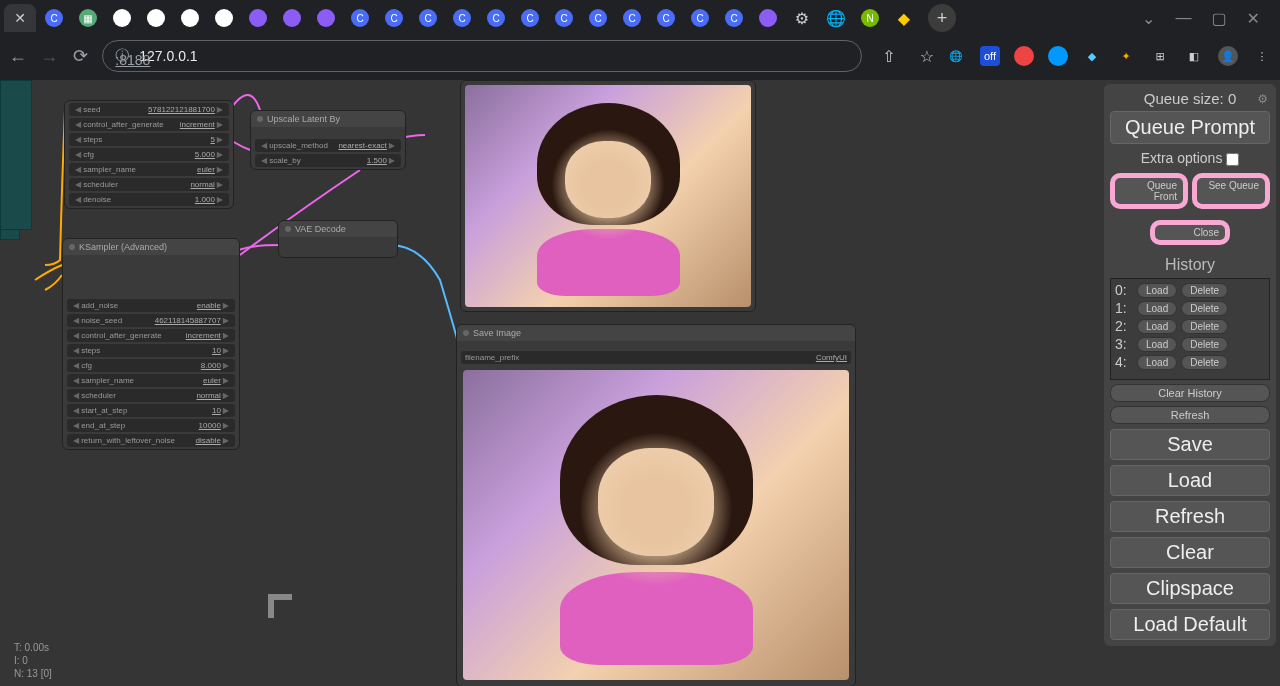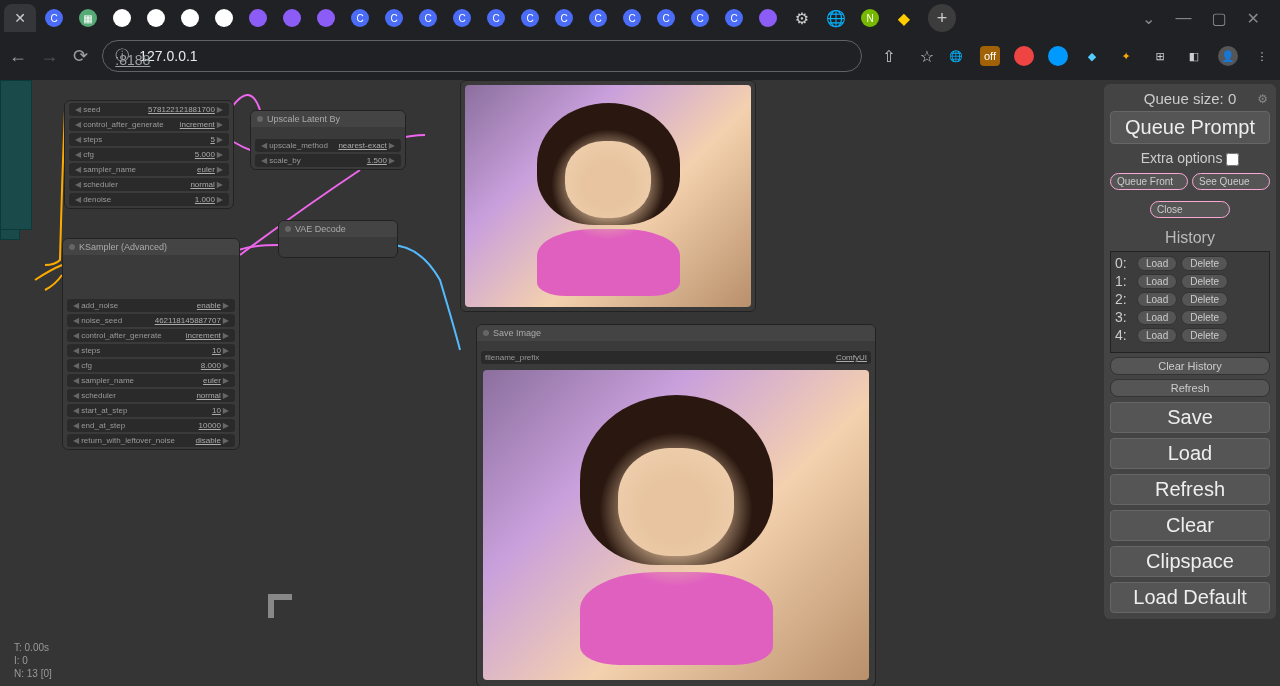--- a/index.html
+++ b/index.html
@@ -48,21 +48,21 @@
 .scarf { position: absolute; bottom: 5%; left: 25%; width: 50%; height: 30%; background: #e060c0; border-radius: 40% 40% 20% 20%; }
 
 
 .sidebar { position: absolute; top: 84px; right: 4px; width: 172px; background: #444; border-radius: 6px; padding: 6px; font-size: 13px; }
 .queue-size { text-align: center; color: #ccc; font-size: 15px; margin-bottom: 4px; position: relative; }
 .gear { position: absolute; right: 2px; top: 2px; color: #888; font-size: 12px; }
 .queue-prompt { background: #555; border: 1px solid #666; color: #eee; font-size: 20px; padding: 4px; text-align: center; border-radius: 4px; margin-bottom: 6px; cursor: pointer; }
 .extra-opts { text-align: center; font-size: 14px; margin-bottom: 7px; }
 .extra-opts input { vertical-align: middle; }
 .btn-row { display: flex; gap: 4px; margin-bottom: 4px; }
-.pill { flex: 1; background: #555; border: 1px solid #f9a8d4; border-radius: 10px; font-size: 10px; padding: 2px 6px; text-align: left; cursor: pointer; }
+.pill { flex: 1; background: #555; border: 5px solid #f9a8d4; border-radius: 10px; font-size: 10px; padding: 2px 6px; text-align: right; cursor: pointer; }
 .pill.wide { flex: none; width: 80px; margin: 11px auto; }
 .history-hdr { text-align: center; font-size: 16px; color: #bbb; margin: 6px 0 4px; }
 .history-box { background: #3c3c3c; border: 1px solid #222; height: 102px; overflow-y: scroll; padding: 2px; }
 .hist-row { display: flex; align-items: center; gap: 4px; padding: 1px 2px; font-size: 14px; }
 .hist-row .idx { width: 18px; color: #ccc; }
 .hist-btn { background: #555; border: 1px solid #333; border-radius: 8px; font-size: 10px; padding: 1px 8px; cursor: pointer; color: #ccc; }
 .big-btn { background: #555; border: 1px solid #666; color: #eee; font-size: 20px; padding: 3px; text-align: center; border-radius: 4px; margin-top: 5px; cursor: pointer; }
 .sm-btn-row { display: flex; gap: 4px; margin-top: 4px; flex-direction: column; }
 .sm-btn { flex: 1; background: #555; border: 1px solid #333; border-radius: 8px; font-size: 11px; padding: 2px; text-align: center; cursor: pointer; }
 
@@ -178,21 +178,21 @@
     <span class="nav-arrow">⟳</span>
     <div class="url-box">
       <span style="margin-right:10px;color:#9aa0a6">ⓘ</span>
       <span>127.0.0.1</span>
         <span class="port">:8188</span>
     </div>
     <span style="color:#ccc;margin-left:8px">⇧</span>
     <span style="color:#ccc;margin-left:12px">☆</span>
     <div class="ext-icons">
       <span class="ext-ic" style="color:#ccc">🌐</span>
-      <span class="ext-ic" style="background:#a16207;color:#fff">off</span>
+      <span class="ext-ic" style="background:#1d4ed8;color:#fff">off</span>
       <span class="ext-ic" style="background:#e44;border-radius:50%"></span>
       <span class="ext-ic" style="background:#09f;border-radius:50%"></span>
       <span class="ext-ic" style="color:#5cf">◆</span>
       <span class="ext-ic" style="color:#fa0">✦</span>
       <span class="ext-ic" style="color:#ccc">⊞</span>
       <span class="ext-ic" style="color:#ccc">◧</span>
       <span class="ext-ic" style="background:#555;border-radius:50%;color:#ccc">👤</span>
       <span class="ext-ic" style="color:#ccc">⋮</span>
     </div>
   </div>
@@ -354,21 +354,21 @@
   </div>
 
   <div class="node" style="top:0px;left:460px;width:296px;height:232px;padding:4px">
     <div class="img-preview" style="width:100%;height:100%">
       <div class="hair"></div>
         <div class="face"></div>
         <div class="scarf"></div>
     </div>
   </div>
 
-  <div class="node" style="top:244px;left:476px;width:400px">
+  <div class="node" style="top:244px;left:456px;width:400px">
     <div class="node-title"><span class="dot"></span><span>Save Image</span></div>
     <div style="height:8px"></div>
     <div class="widget-row">
       <span class="lbl">filename_prefix</span>
       <span class="val">ComfyUI</span>
     </div>
     <div class="img-preview" style="margin:6px;height:310px">
       <div class="hair"></div>
         <div class="face"></div>
         <div class="scarf"></div>

